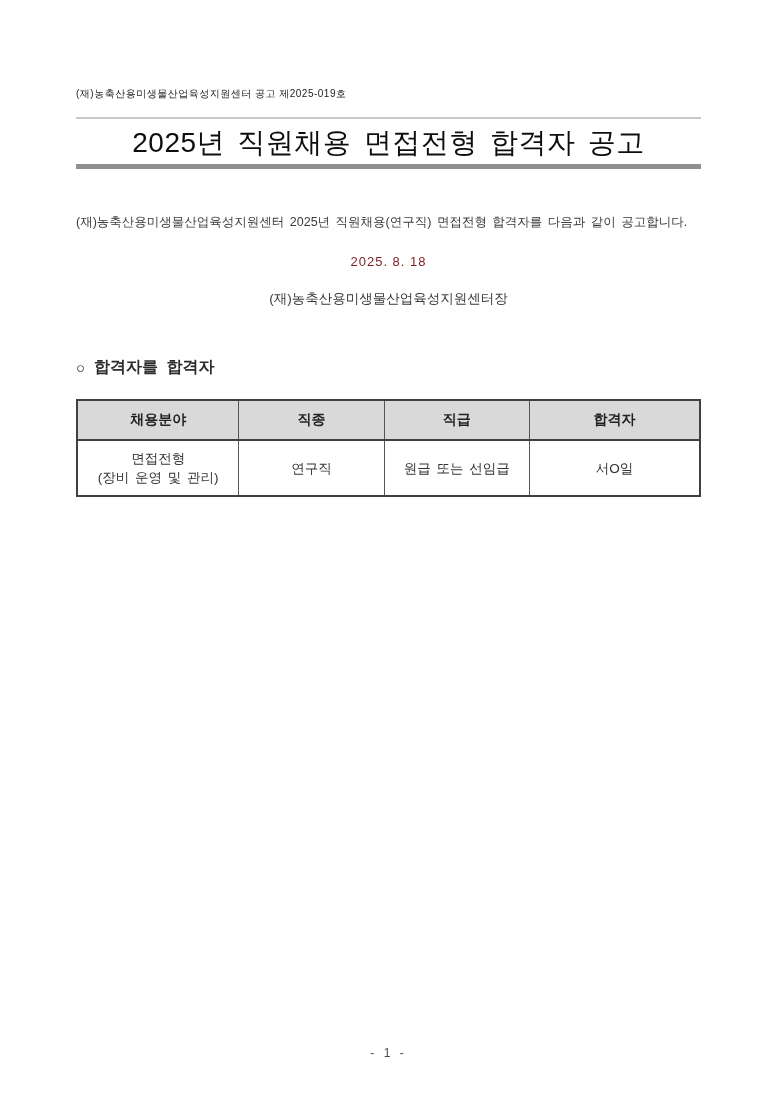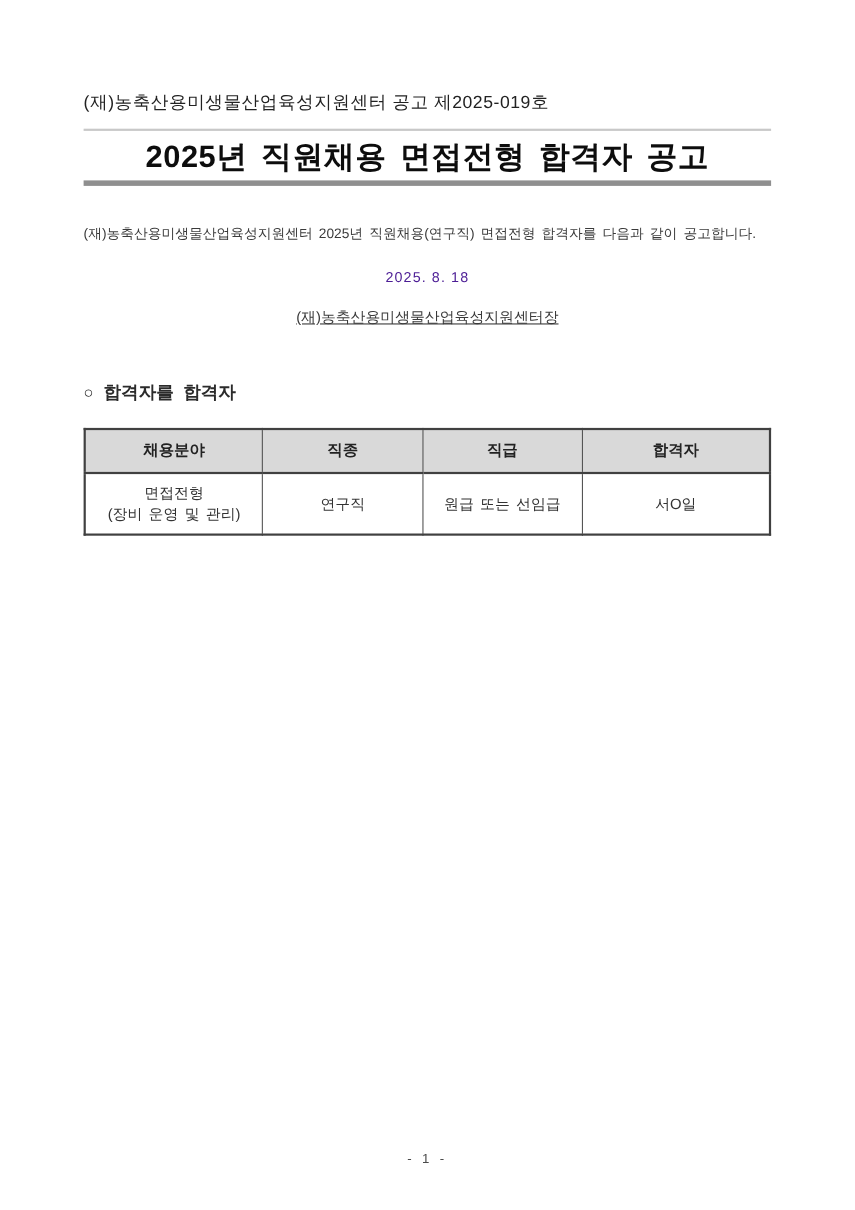--- a/index.html
+++ b/index.html
@@ -9,67 +9,66 @@
     font-family: "Liberation Sans", "DejaVu Sans", sans-serif;
     color: #333333;
     position: relative;
     overflow: hidden;
   }
   .page { position: relative; width: 777px; height: 1100px; background: #ffffff; }
   .content { padding: 0 76px; }
 
   .doc-number {
     padding-top: 85px;
-    font-size: 16px;
+    font-size: 10px;
     line-height: 18px;
     color: #222222;
     letter-spacing: 0.5px;
     white-space: nowrap;
   }
   .rule-thin {
     margin-top: 14px;
     border-top: 2px solid #c8c8c8;
   }
   .title {
     margin-top: 7px;
     text-align: center;
     font-size: 28px;
     line-height: 34px;
-    font-weight: bold;
+    font-weight: normal;
     color: #0d0d0d;
     letter-spacing: 0.5px;
     word-spacing: 4px;
     white-space: nowrap;
   }
   .rule-thick {
     margin-top: 4px;
     border-top: 5px solid #8f8f8f;
   }
   .body-text {
-    margin-top: 35px;
+    margin-top: 45px;
     font-size: 12.5px;
     line-height: 16px;
     color: #3a3a3a;
     word-spacing: 2px;
     white-space: nowrap;
   }
   .date-line {
     margin-top: 24px;
     text-align: center;
     font-size: 13px;
     letter-spacing: 1px;
-    color: #4c1d95;
+    color: #7f1d1d;
   }
   .signer-line {
     margin-top: 21px;
     text-align: center;
     font-size: 13.5px;
     color: #3a3a3a;
     word-spacing: 1px;
-    text-decoration: underline;
   }
   .section-heading {
     margin-top: 49px;
     font-size: 16px;
     font-weight: bold;
     color: #2b2b2b;
     word-spacing: 4px;
     display: flex;
     align-items: center;
   }

